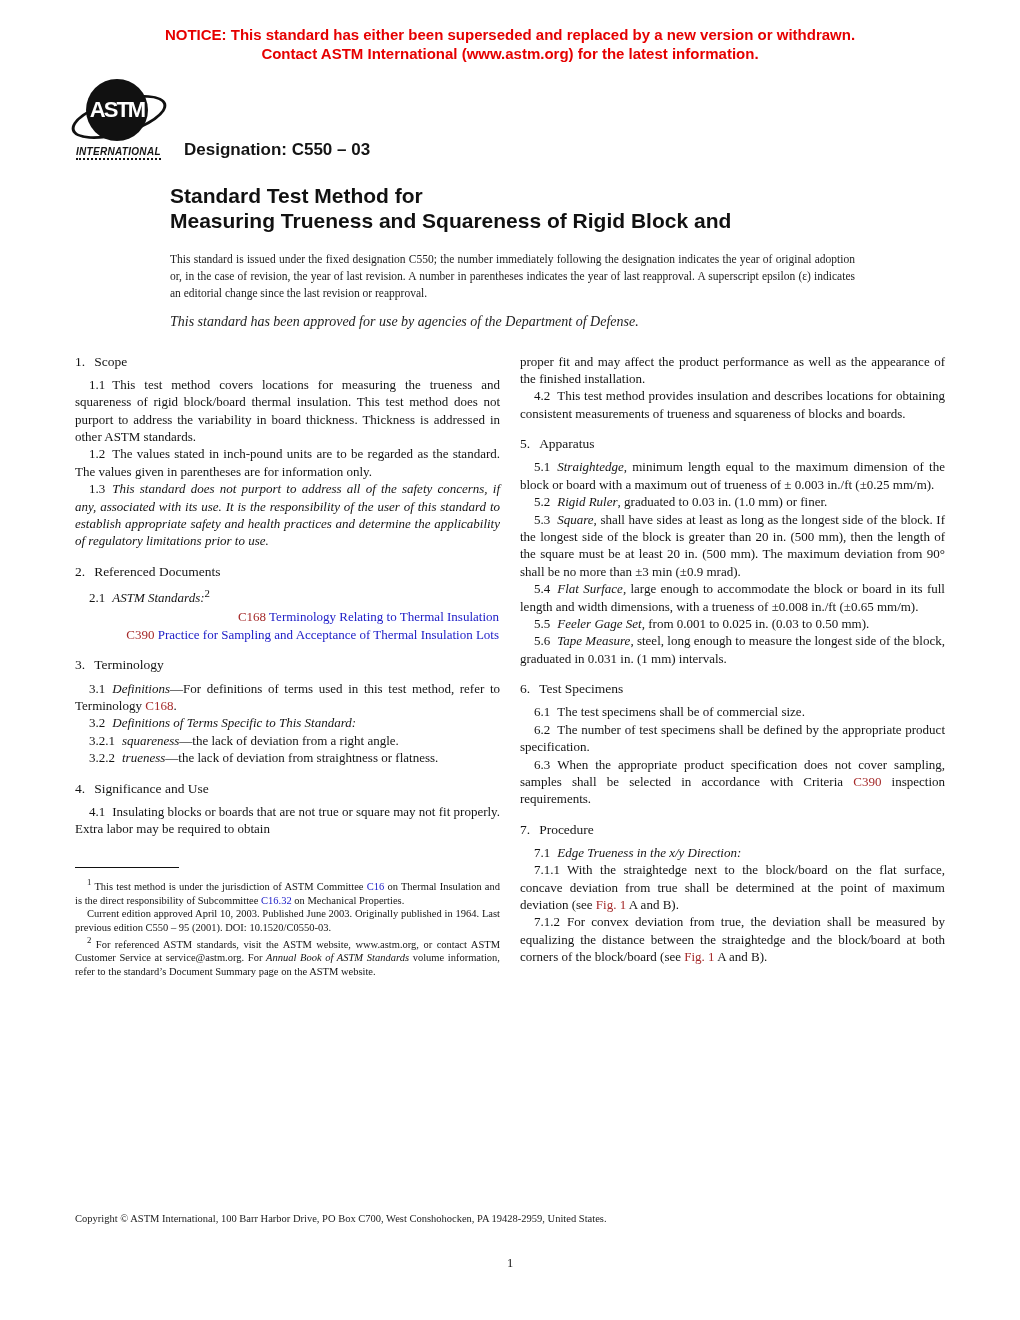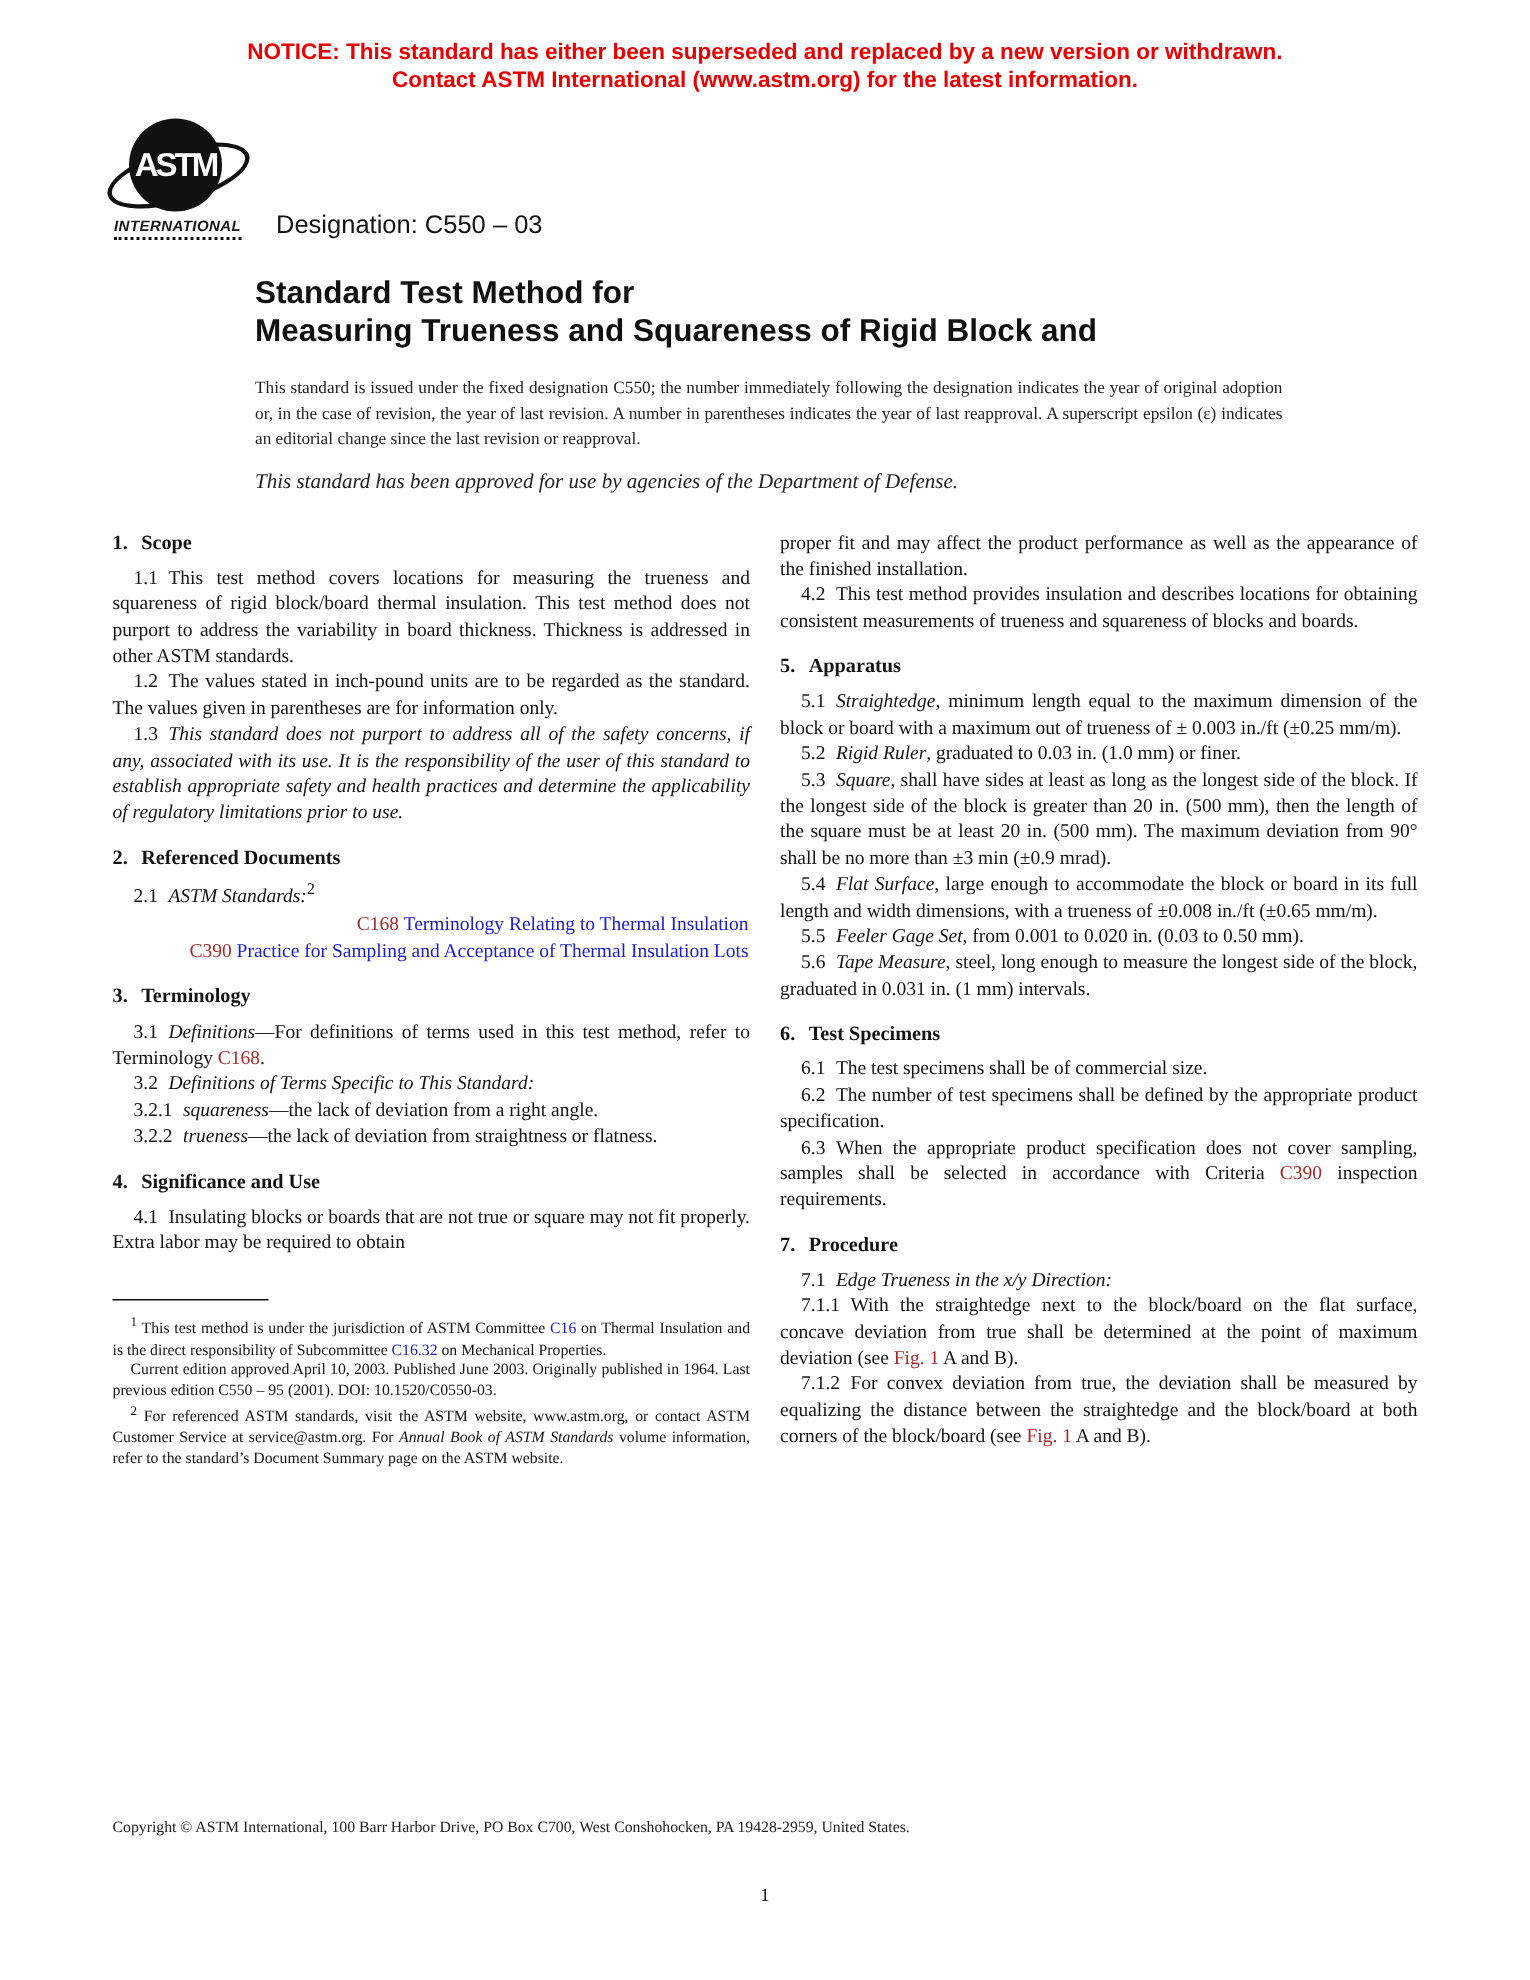--- a/index.html
+++ b/index.html
@@ -26,21 +26,21 @@
     position:absolute;top:20px;left:-6px;width:92px;height:30px;
     border:3px solid #111;border-radius:50%;transform:rotate(-16deg);z-index:1;
   }
   .logo-intl{
     position:relative;z-index:3;margin-top:3px;white-space:nowrap;
     font-family:"Liberation Sans",sans-serif;font-weight:bold;font-style:italic;
     font-size:10px;letter-spacing:.3px;border-bottom:2px dotted #111;
     display:inline-block;padding-bottom:1px;
   }
   .designation{
-    font-family:"Liberation Sans",sans-serif;font-weight:normal;
+    font-family:"Liberation Sans",sans-serif;font-weight:bold;
     font-size:17px;margin:28px 0 0 8px;
   }
   
   .title-block{
     margin:24px 0 0 170px;width:700px;
     font-family:"Liberation Sans",sans-serif;font-weight:bold;
     font-size:21px;line-height:1.18;color:#111;
   }
   .title-block sup{font-size:12px;}
   
@@ -48,21 +48,21 @@
     margin:17px 0 0 170px;width:685px;font-size:11.5px;line-height:1.48;
     text-align:justify;color:#222;
   }
   .approval{
     margin:12px 0 0 170px;width:685px;font-size:14px;font-style:italic;color:#222;
   }
   
   .columns{display:flex;gap:20px;padding:0 75px;margin-top:22px;}
   .col{width:425px;font-size:13px;line-height:1.34;text-align:justify;}
   .sec-head{
-    font-size:13.5px;font-weight:bold;margin:13px 0 5px 0;text-align:left;
+    font-size:13.5px;font-weight:normal;margin:13px 0 5px 0;text-align:left;
   }
   .col > :first-child{margin-top:1px;}
   .hnum{margin-right:9px;}
   p.body-p{margin:0;text-indent:14px;}
   p.body-p.noindent{text-indent:0;}
   .pnum{margin-right:7px;}
   p.ref{margin:1px;padding-left:24px;text-indent:-10px;text-align:right;}
   .link-red{color:var(--ref_red,#a52a2a);cursor:pointer;}
   .link-blue{color:var(--link_blue,#2020c8);cursor:pointer;}
   
@@ -130,21 +130,21 @@
 
     <div class="col">
       <p class="body-p noindent">proper fit and may affect the product performance as well as the appearance of the finished installation.</p>
       <p class="body-p"><span class="pnum">4.2</span><span>This test method provides insulation and describes locations for obtaining consistent measurements of trueness and squareness of blocks and boards.</span></p>
 
       <div class="sec-head"><span class="hnum">5.</span><span>Apparatus</span></div>
       <p class="body-p"><span class="pnum">5.1</span><i>Straightedge</i><span>, minimum length equal to the maximum dimension of the block or board with a maximum out of trueness of ± 0.003 in./ft (±0.25 mm/m).</span></p>
       <p class="body-p"><span class="pnum">5.2</span><i>Rigid Ruler</i><span>, graduated to 0.03 in. (1.0 mm) or finer.</span></p>
       <p class="body-p"><span class="pnum">5.3</span><i>Square</i><span>, shall have sides at least as long as the longest side of the block. If the longest side of the block is greater than 20 in. (500 mm), then the length of the square must be at least 20 in. (500 mm). The maximum deviation from 90° shall be no more than ±3 min (±0.9 mrad).</span></p>
       <p class="body-p"><span class="pnum">5.4</span><i>Flat Surface</i><span>, large enough to accommodate the block or board in its full length and width dimensions, with a trueness of ±0.008 in./ft (±0.65 mm/m).</span></p>
-      <p class="body-p"><span class="pnum">5.5</span><i>Feeler Gage Set</i><span>, from 0.001 to 0.020 in. (0.03 to 0.50 mm).</span></p>
+      <p class="body-p"><span class="pnum">5.5</span><i>Feeler Gage Set</i><span>, from 0.001 to 0.025 in. (0.03 to 0.50 mm).</span></p>
       <p class="body-p"><span class="pnum">5.6</span><i>Tape Measure</i><span>, steel, long enough to measure the longest side of the block, graduated in 0.031 in. (1 mm) intervals.</span></p>
 
       <div class="sec-head"><span class="hnum">6.</span><span>Test Specimens</span></div>
       <p class="body-p"><span class="pnum">6.1</span><span>The test specimens shall be of commercial size.</span></p>
       <p class="body-p"><span class="pnum">6.2</span><span>The number of test specimens shall be defined by the appropriate product specification.</span></p>
       <p class="body-p"><span class="pnum">6.3</span><span>When the appropriate product specification does not cover sampling, samples shall be selected in accordance with Criteria </span><span class="link-red">C390</span><span> inspection requirements.</span></p>
 
       <div class="sec-head"><span class="hnum">7.</span><span>Procedure</span></div>
       <p class="body-p"><span class="pnum">7.1</span><i>Edge Trueness in the x/y Direction:</i></p>
       <p class="body-p"><span class="pnum">7.1.1</span><span>With the straightedge next to the block/board on the flat surface, concave deviation from true shall be determined at the point of maximum deviation (see </span><span class="link-red">Fig. 1</span><span> A and B).</span></p>

